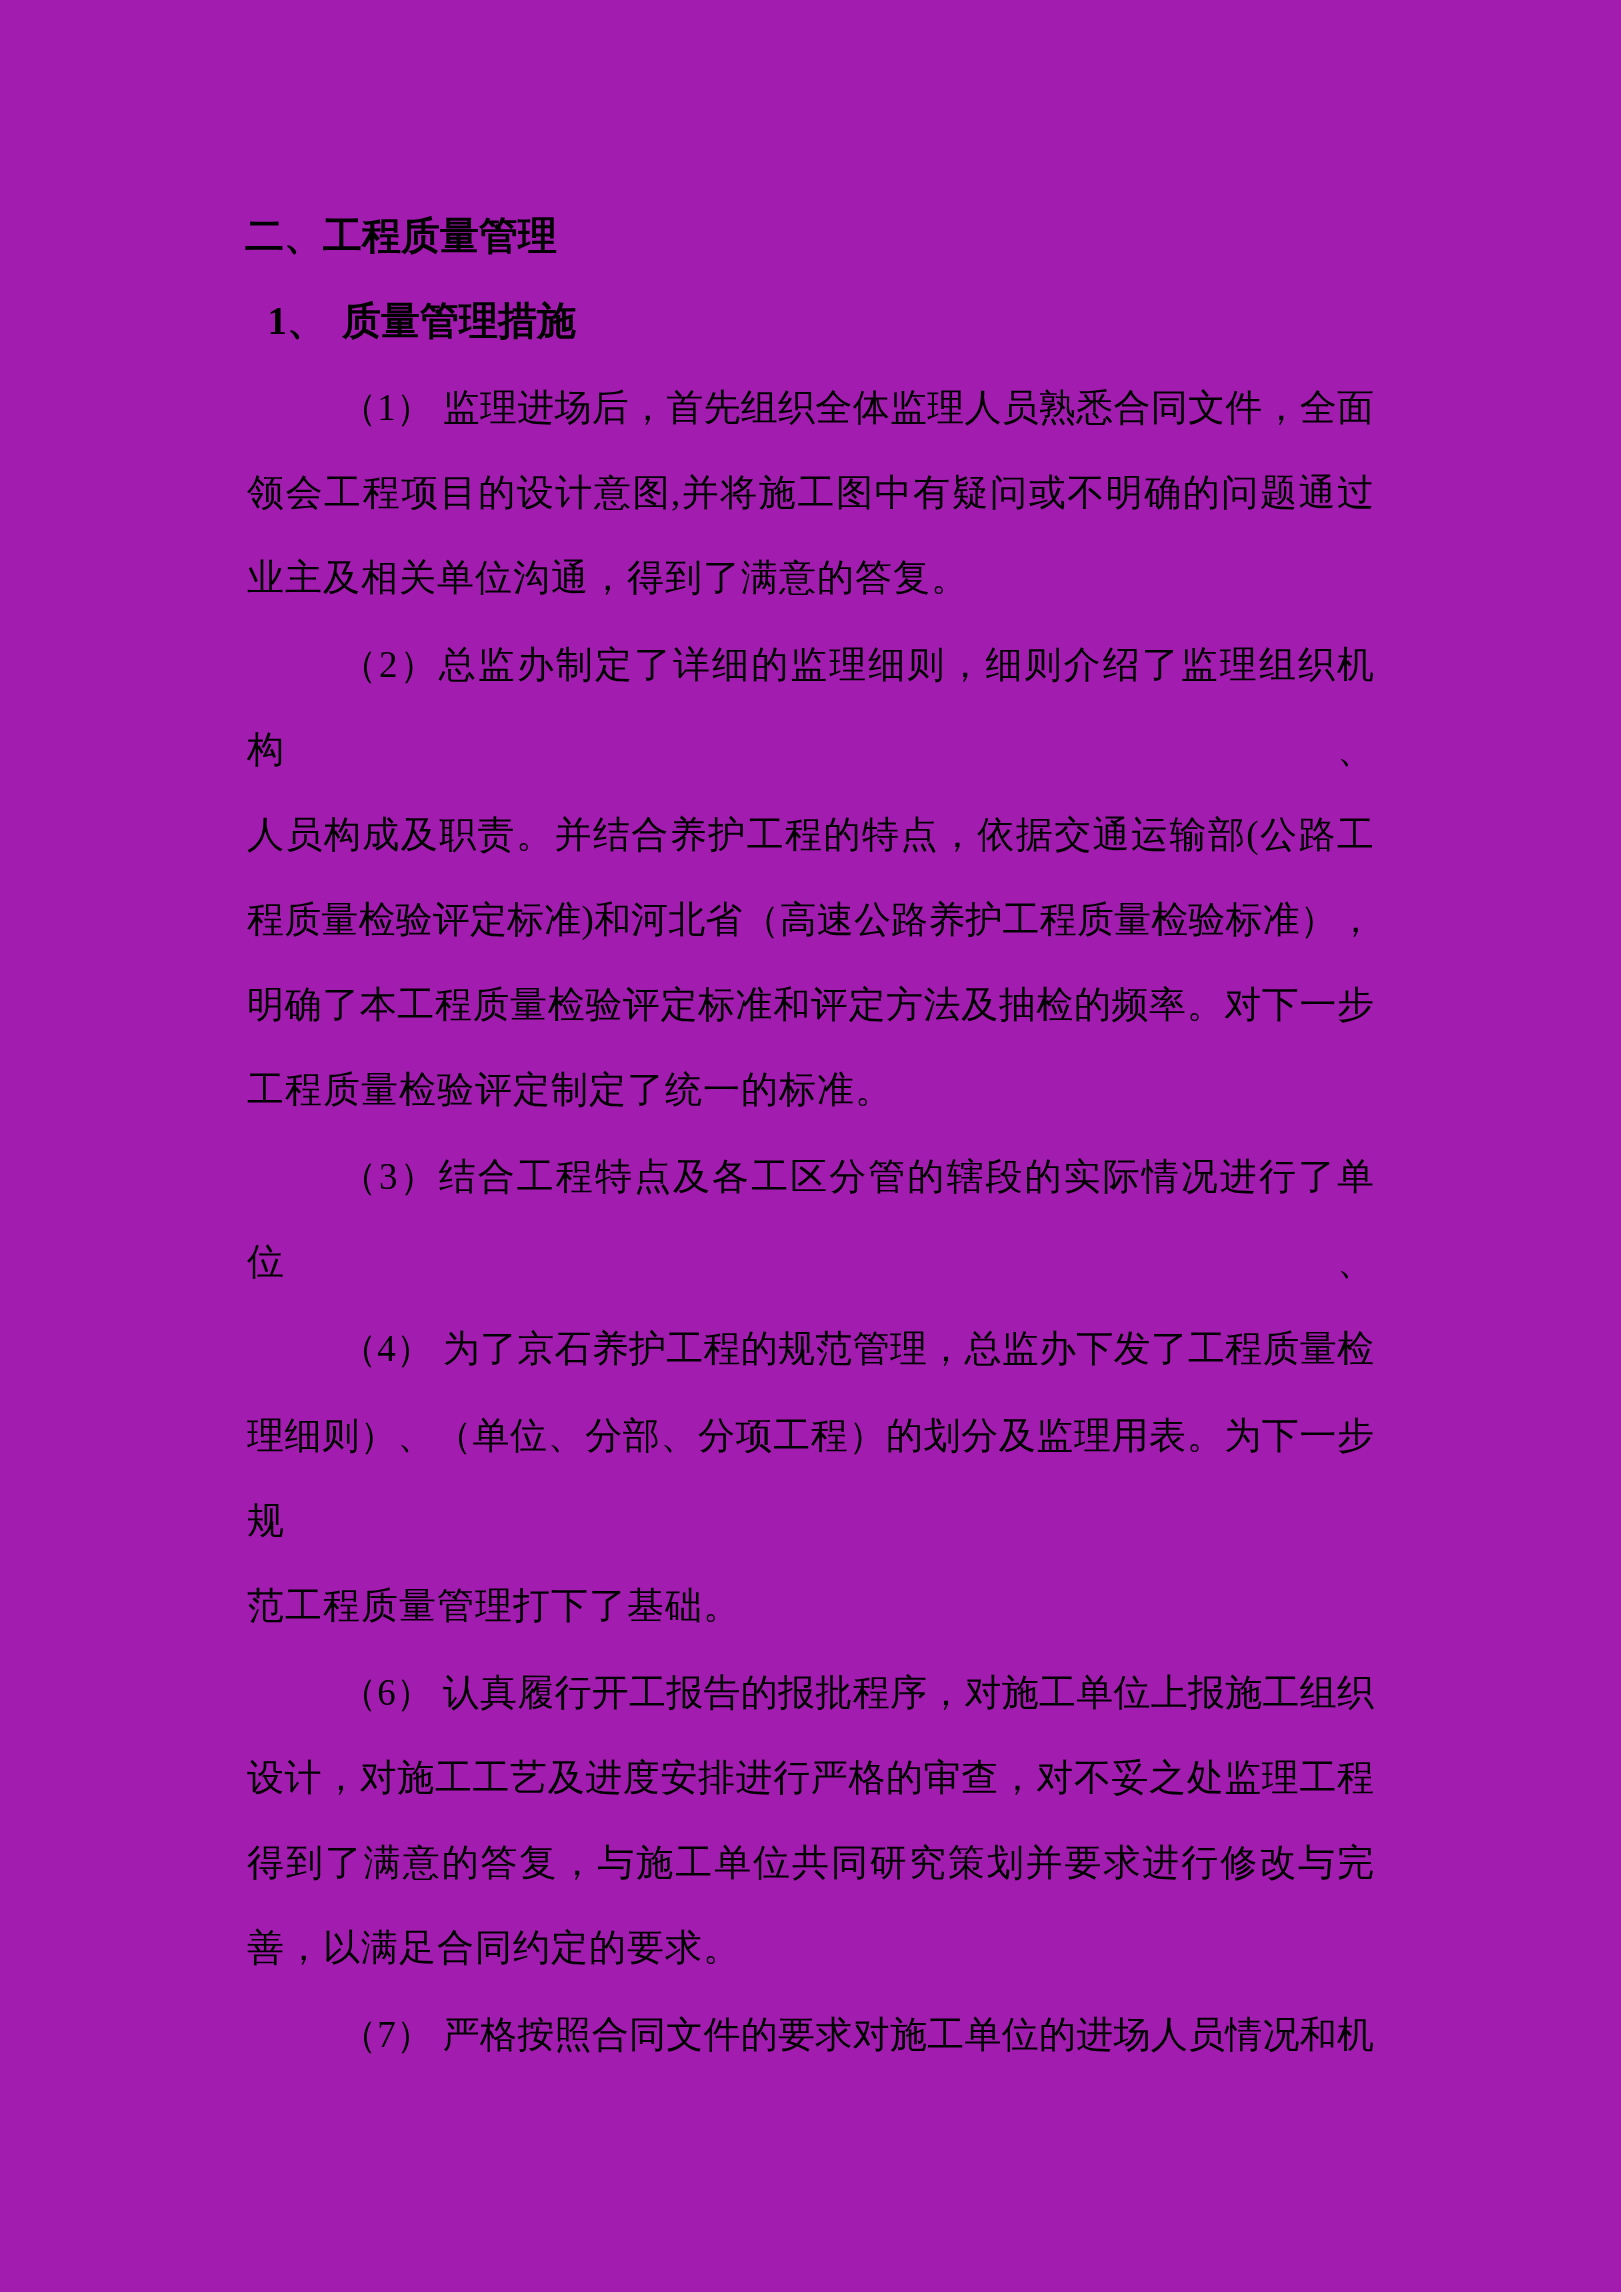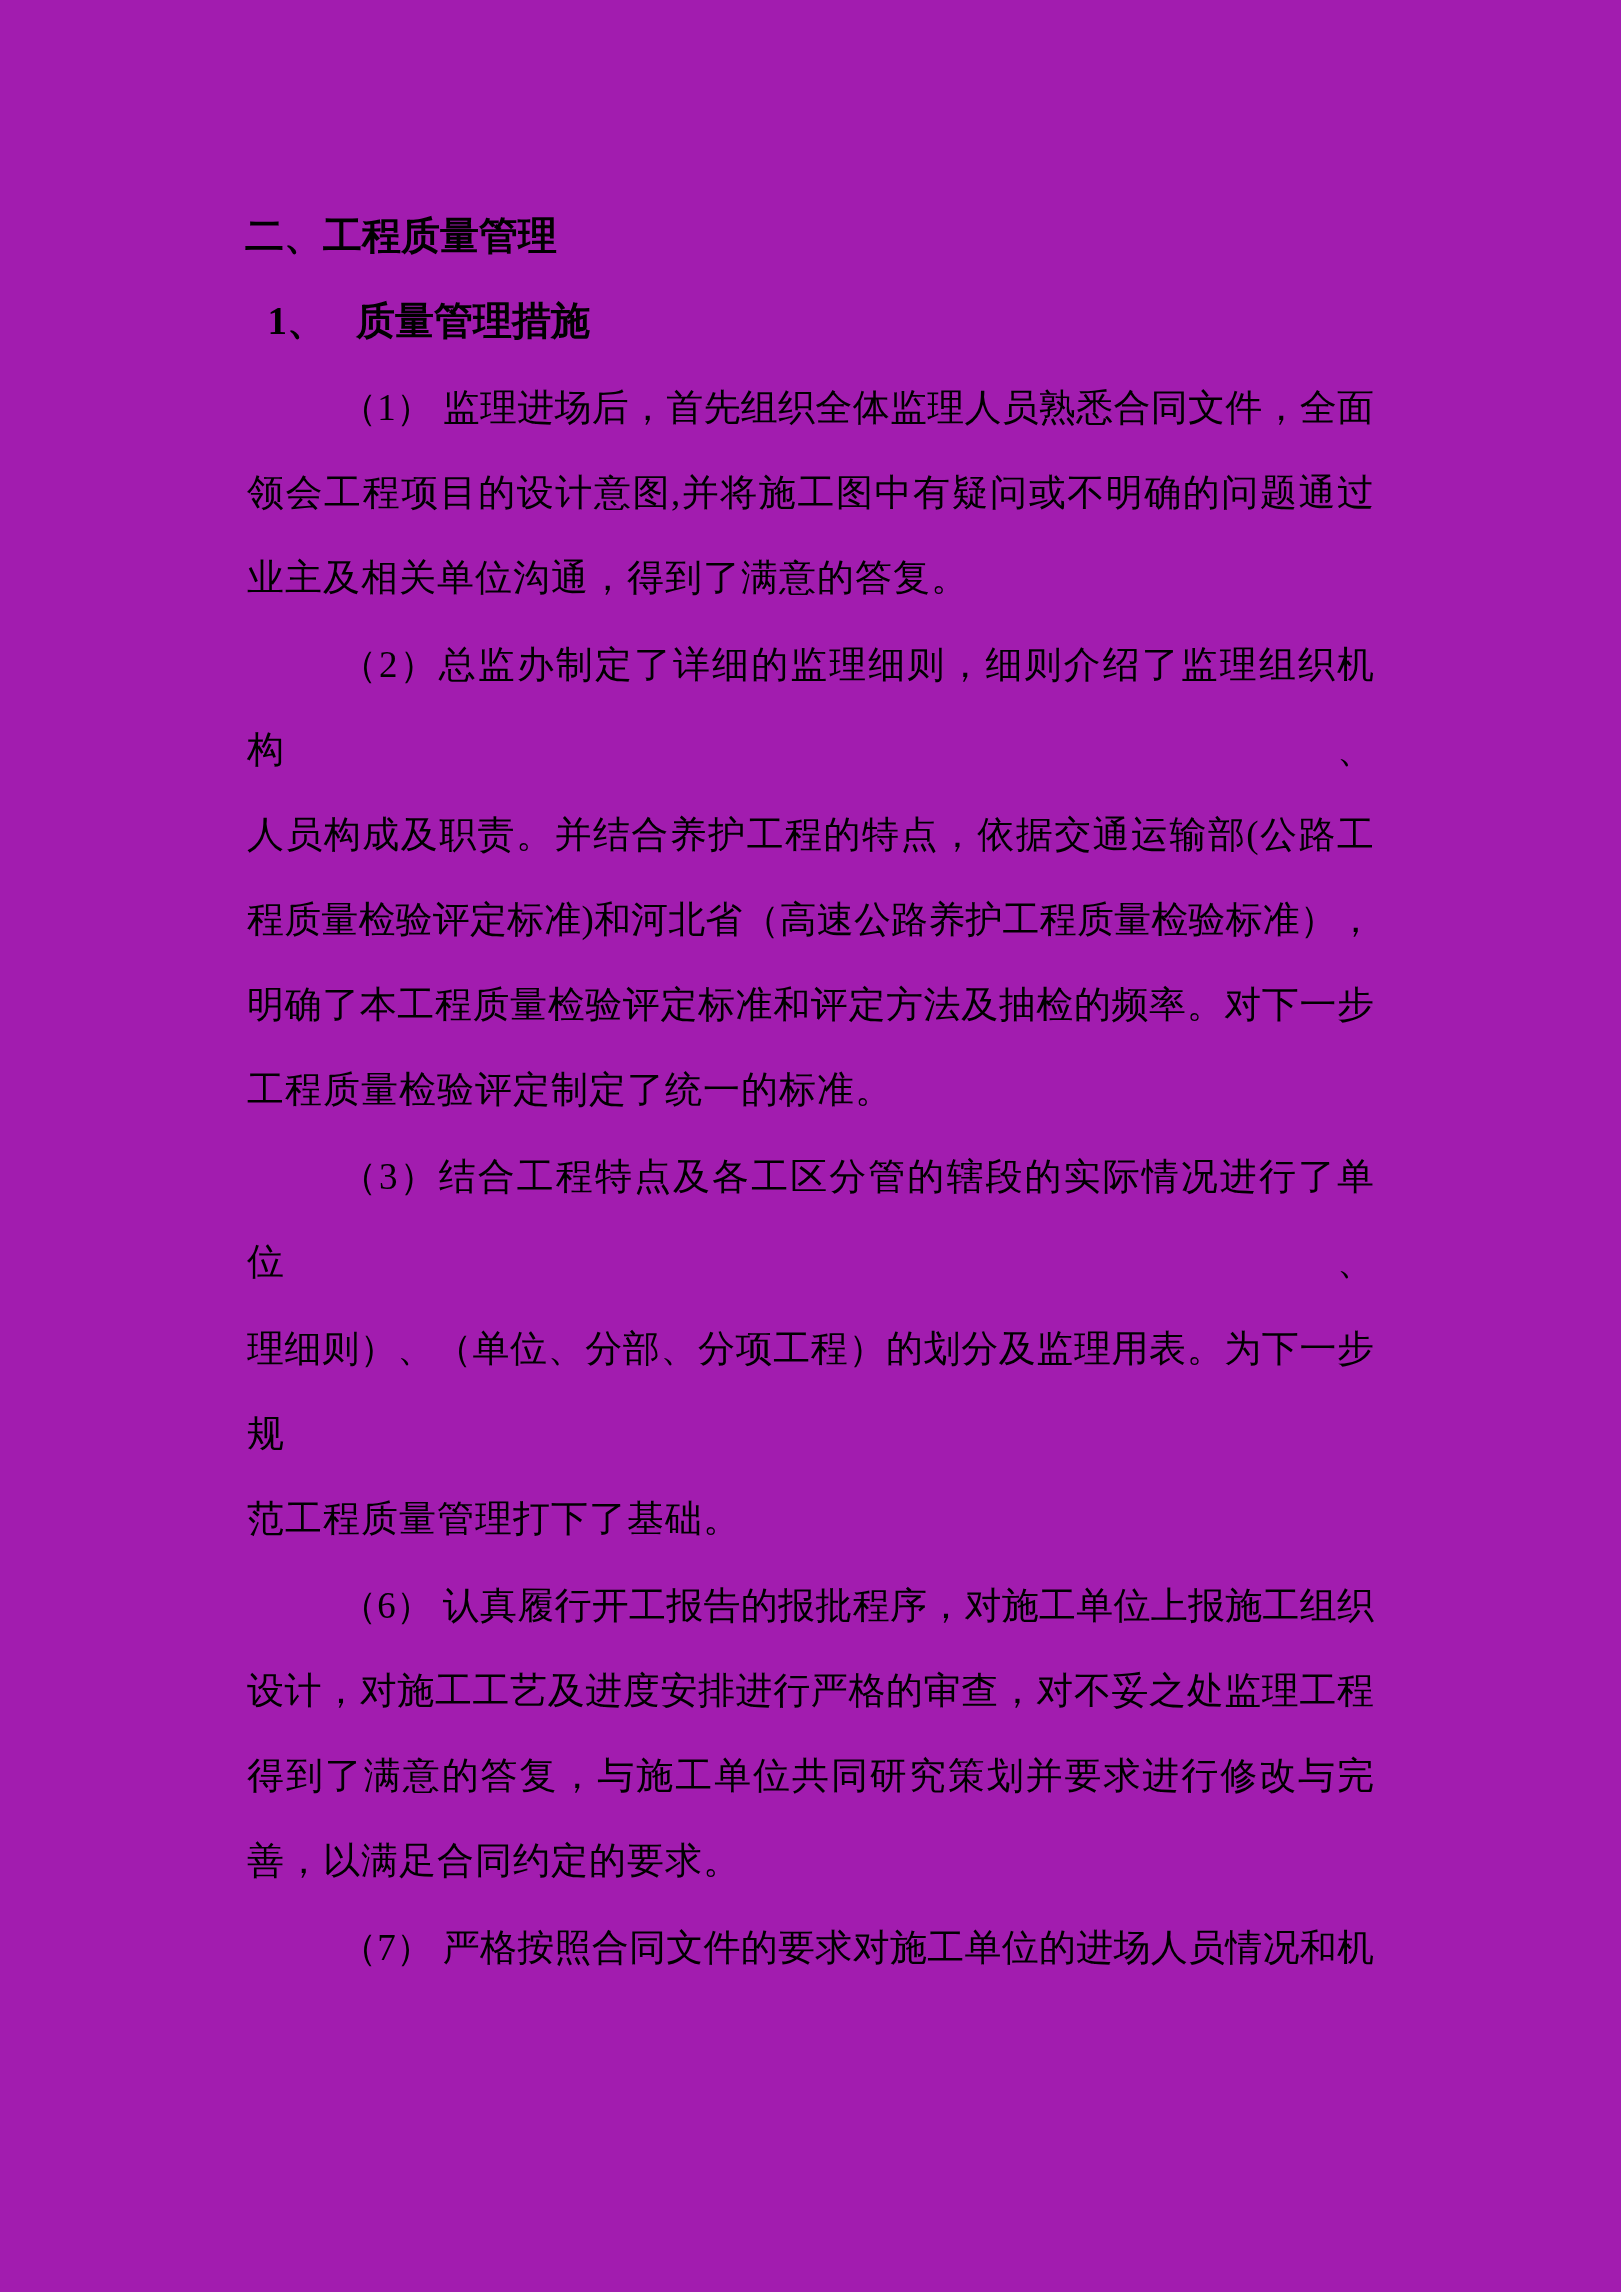--- a/index.html
+++ b/index.html
@@ -27,21 +27,21 @@
     white-space: nowrap;
   }
   .doc-h2 {
     margin: 0 0 0 22.5px;
     font-size: 39px;
     font-weight: bold;
     line-height: 85px;
     white-space: nowrap;
   }
   .doc-h2 .h2-title {
-    margin-left: 30px;
+    margin-left: 16px;
   }
   .para {
     margin: 2px;
     padding: 0;
   }
   .ln {
     font-size: 37px;
     line-height: 85px;
     text-align: justify;
     text-align-last: justify;
@@ -78,20 +78,21 @@
       <div class="ln">程质量检验评定标准)和河北省（高速公路养护工程质量检验标准），</div>
       <div class="ln">明确了本工程质量检验评定标准和评定方法及抽检的频率。对下一步</div>
       <div class="ln last">工程质量检验评定制定了统一的标准。</div>
     </div>
 
     <div class="para">
       <div class="ln first">（3）结合工程特点及各工区分管的辖段的实际情况进行了单位、</div>
     </div>
 
     <div class="para">
+      <div class="ln first">（4） 为了京石养护工程的规范管理，总监办下发了工程质量检</div>
     </div>
 
     <div class="para">
       <div class="ln">理细则）、（单位、分部、分项工程）的划分及监理用表。为下一步规</div>
       <div class="ln last">范工程质量管理打下了基础。</div>
     </div>
 
     <div class="para">
       <div class="ln first">（6） 认真履行开工报告的报批程序，对施工单位上报施工组织</div>
       <div class="ln">设计，对施工工艺及进度安排进行严格的审查，对不妥之处监理工程</div>

